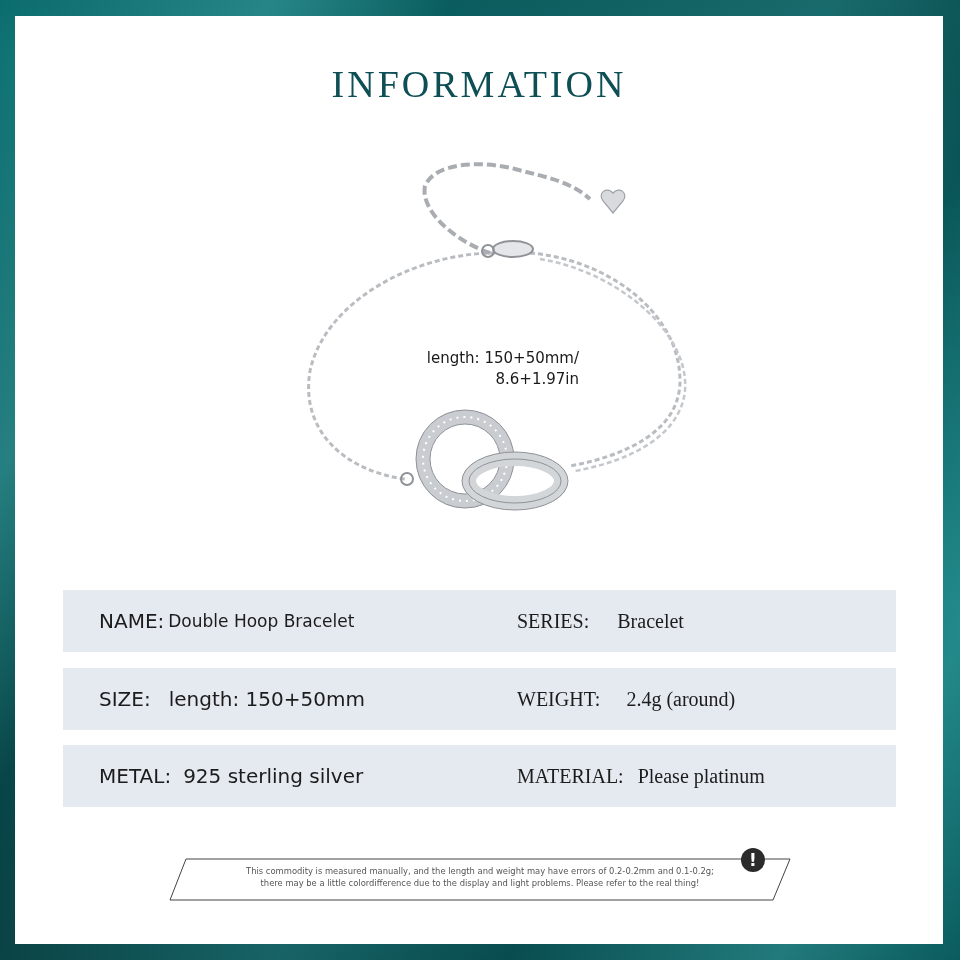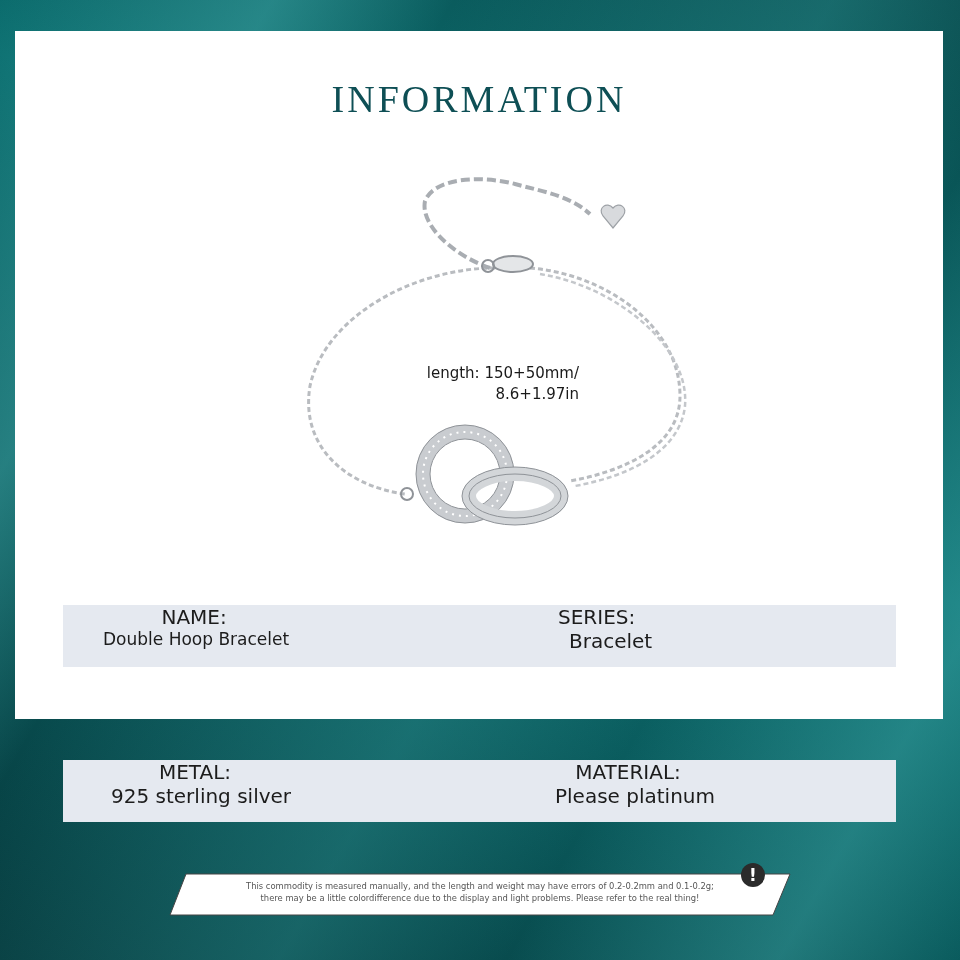--- a/index.html
+++ b/index.html
@@ -7,23 +7,22 @@
   body {
     position: relative;
     font-family: "Liberation Sans", sans-serif;
     background:
       linear-gradient(120deg, rgba(255,255,255,0) 0%, rgba(90,200,200,0.35) 18%, rgba(255,255,255,0) 30%, rgba(60,170,170,0.3) 55%, rgba(255,255,255,0) 70%, rgba(80,190,190,0.35) 88%, rgba(255,255,255,0) 100%),
       linear-gradient(30deg, #063a3d 0%, #0a5a5c 35%, #0c6f70 60%, #084a4c 100%);
   }
   .frame {
     position: absolute;
     left: 15px; top: 16px;
-    width: 928px; height: 688px;
+    width: 928px; height: 928px;
     background: #ffffff;
-    margin-top: 15px;
   }
   .title {
     position: absolute;
     left: 0; top: 46px; width: 928px;
     text-align: center;
     font-family: "Liberation Serif", "DejaVu Serif", serif;
     font-size: 38px;
     letter-spacing: 3px;
     color: #0e4f55;
   }
@@ -53,24 +52,23 @@
   .info-row.r2 { top: 652px; }
   .info-row.r3 { top: 729px; padding-left: 44px; }
   .cell {
     position: absolute;
     top: 0; height: 62px;
     display: flex; align-items: center;
     font-family: "DejaVu Sans", sans-serif;
     font-size: 20px;
     color: #1c1c1c;
     white-space: nowrap;
-    flex-direction: column;
   }
   .cell.left { left: 36px; }
-  .cell.right { left: 478px; }
+  .cell.right { left: 454px; font-family: Liberation Serif, serif; }
   .lbl { margin-right: 0; }
   .val-small { font-size: 17px; }
   .disclaimer {
     position: absolute;
     left: 154px; top: 842px;
     width: 622px; height: 43px;
   }
   .disclaimer svg { position: absolute; left: 0; top: 0; }
   .disclaimer-text {
     position: absolute;
@@ -136,20 +134,30 @@
     <div class="cell left">
       <span class="lbl">NAME:</span>
       <span class="val-small" style="margin-left:4px">Double Hoop Bracelet</span>
     </div>
     <div class="cell right">
       <span class="lbl">SERIES:</span>
       <span style="margin-left:28px">Bracelet</span>
     </div>
   </div>
 
+  <div class="info-row r2">
+    <div class="cell left">
+      <span class="lbl">SIZE:</span>
+      <span style="margin-left:18px">length: 150+50mm</span>
+    </div>
+    <div class="cell right">
+      <span class="lbl">WEIGHT:</span>
+      <span style="margin-left:26px">2.4g (around)</span>
+    </div>
+  </div>
 
   <div class="info-row r3">
     <div class="cell left">
       <span class="lbl">METAL:</span>
       <span style="margin-left:12px">925 sterling silver</span>
     </div>
     <div class="cell right">
       <span class="lbl">MATERIAL:</span>
       <span style="margin-left:14px">Please platinum</span>
     </div>

